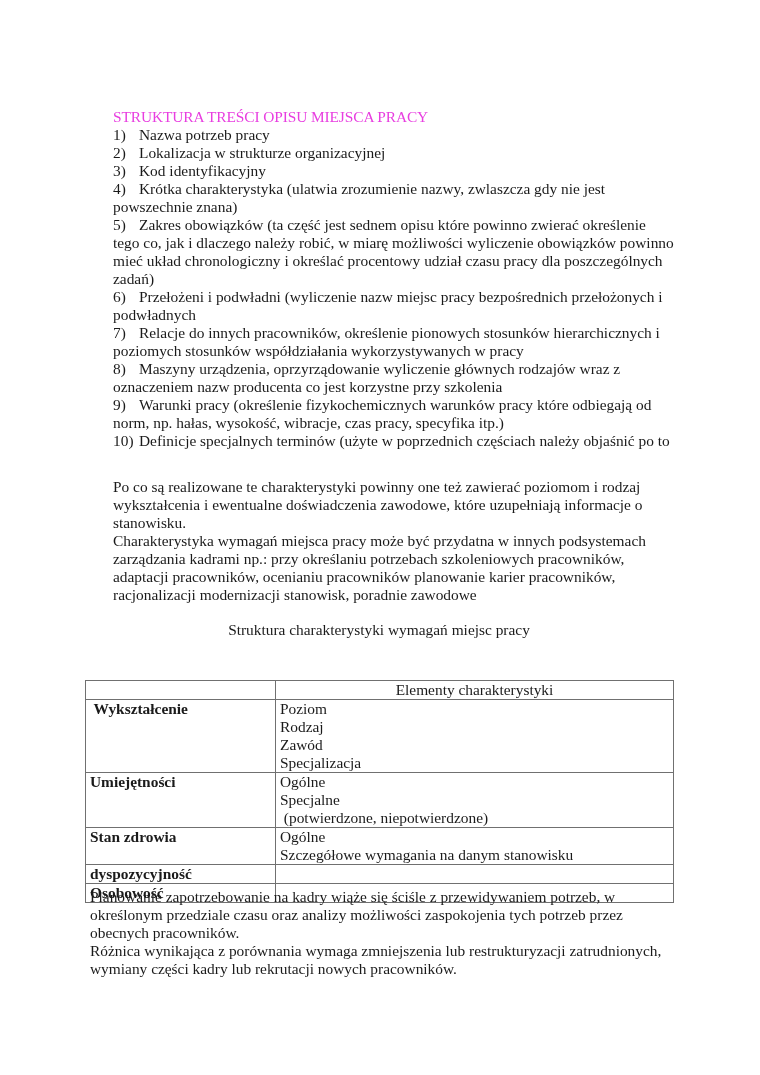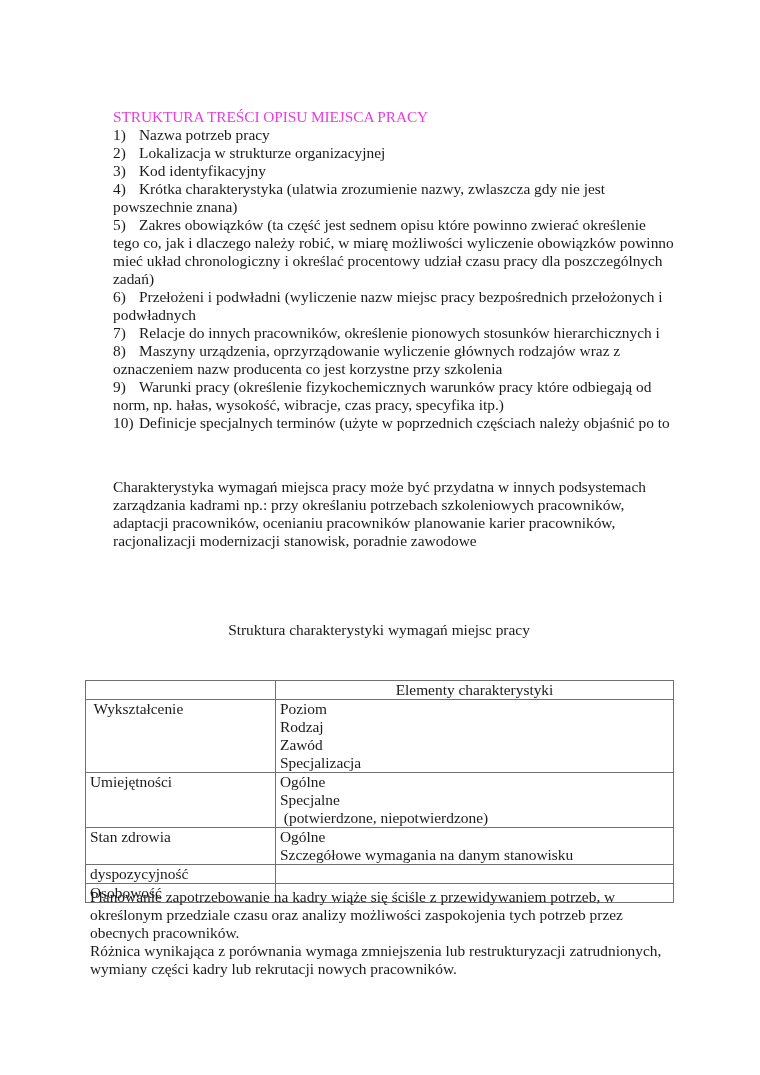--- a/index.html
+++ b/index.html
@@ -24,47 +24,48 @@
       position: absolute; left: 85px; top: 621px; width: 588px; text-align: center;
     }
     table.req {
       position: absolute; left: 85px; top: 680px; width: 589px;
       border-collapse: collapse;
       font-size: 15.4px; line-height: 18px;
     }
     table.req td {
       border: 1.5px solid #707070; vertical-align: top; padding: 0 4px;
     }
-    table.req td.c1 { width: 181px; }
+    table.req td.c1 { width: 181px; font-weight: bold; }
     table.req td.hdr { text-align: center; }
     table.req .line { display: block; }
     .bottom { position: absolute; left: 90px; top: 888px; width: 585px; }
     .bottom p { margin: 0; }
   </style>
 </head>
 <body>
 
 <div class="page">
 
   <div class="heading">STRUKTURA TREŚCI OPISU MIEJSCA PRACY</div>
 
   <ul class="list">
     <li><span class="num">1)</span><span>Nazwa potrzeb pracy</span></li>
     <li><span class="num">2)</span><span>Lokalizacja w strukturze organizacyjnej</span></li>
     <li><span class="num">3)</span><span>Kod identyfikacyjny</span></li>
     <li><span class="num">4)</span><span>Krótka charakterystyka (ulatwia zrozumienie nazwy, zwlaszcza gdy nie jest</span><br><span>powszechnie znana)</span></li>
     <li><span class="num">5)</span><span>Zakres obowiązków (ta część jest sednem opisu które powinno zwierać określenie</span><br><span>tego co, jak i dlaczego należy robić, w miarę możliwości wyliczenie obowiązków powinno mieć układ chronologiczny i określać procentowy udział czasu pracy dla poszczególnych zadań)</span></li>
     <li><span class="num">6)</span><span>Przełożeni i podwładni (wyliczenie nazw miejsc pracy bezpośrednich przełożonych i</span><br><span>podwładnych</span></li>
-    <li><span class="num">7)</span><span>Relacje do innych pracowników, określenie pionowych stosunków hierarchicznych i</span><br></li>
+    <li><span class="num">7)</span><span>Relacje do innych pracowników, określenie pionowych stosunków hierarchicznych i</span><br><span>poziomych stosunków współdziałania wykorzystywanych w pracy</span></li>
     <li><span class="num">8)</span><span>Maszyny urządzenia, oprzyrządowanie wyliczenie głównych rodzajów wraz z</span><br><span>oznaczeniem nazw producenta co jest korzystne przy szkolenia</span></li>
     <li><span class="num">9)</span><span>Warunki pracy (określenie fizykochemicznych warunków pracy które odbiegają od</span><br><span>norm, np. hałas, wysokość, wibracje, czas pracy, specyfika itp.)</span></li>
     <li><span class="num">10)</span><span>Definicje specjalnych terminów (użyte w poprzednich częściach należy objaśnić po to</span><br></li>
   </ul>
 
   <div class="para-block" style="top:478px;">
+    <p>Po co są realizowane te charakterystyki  powinny one też zawierać poziomom i rodzaj wykształcenia i ewentualne doświadczenia zawodowe, które uzupełniają informacje o stanowisku.</p>
     <p>Charakterystyka wymagań miejsca pracy może być przydatna w innych podsystemach zarządzania kadrami np.: przy określaniu potrzebach szkoleniowych pracowników, adaptacji pracowników, ocenianiu pracowników planowanie karier pracowników, racjonalizacji modernizacji stanowisk, poradnie zawodowe</p>
   </div>
 
   <div class="caption">Struktura charakterystyki wymagań miejsc pracy</div>
 
   <table class="req">
     <tbody>
         <tr>
       <td class="c1"></td>
       <td class="hdr">Elementy charakterystyki</td>

